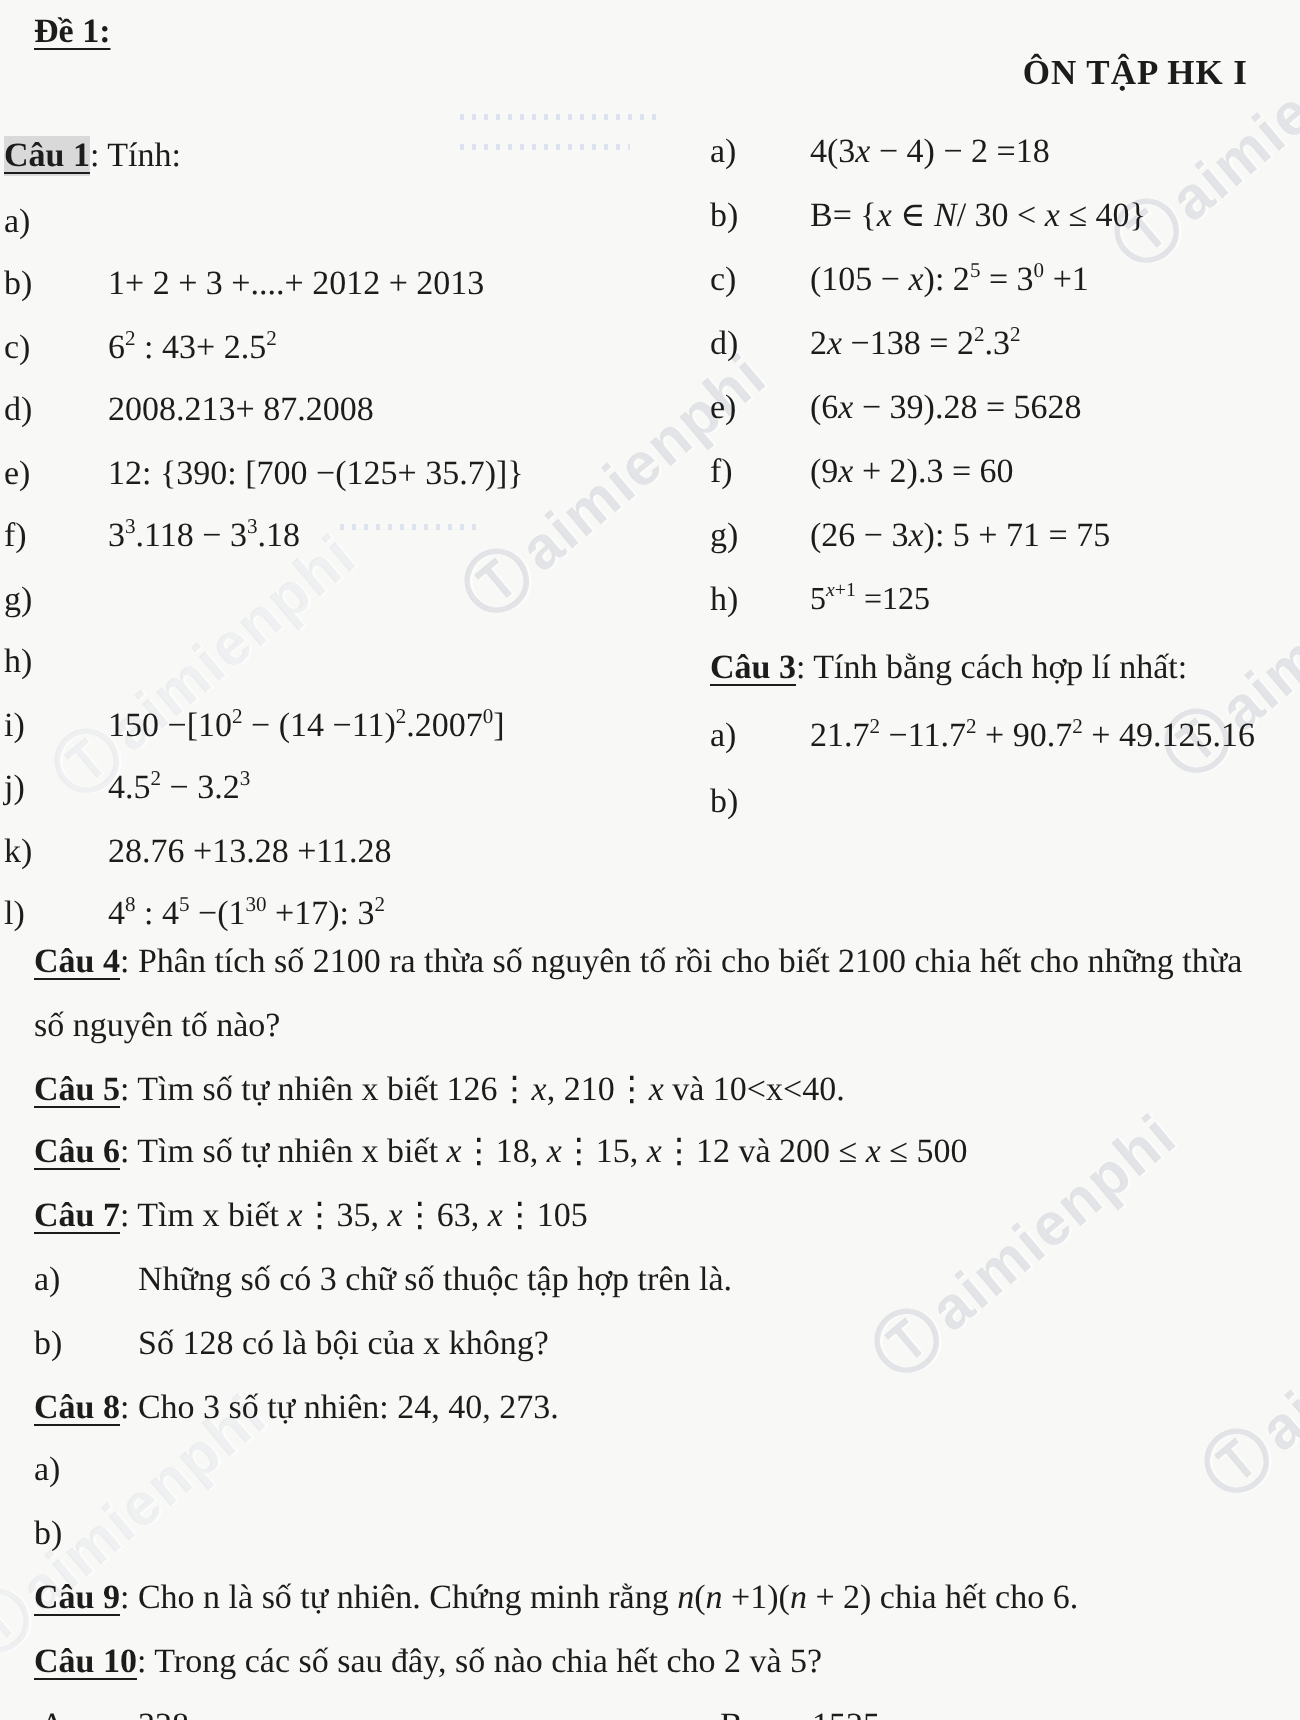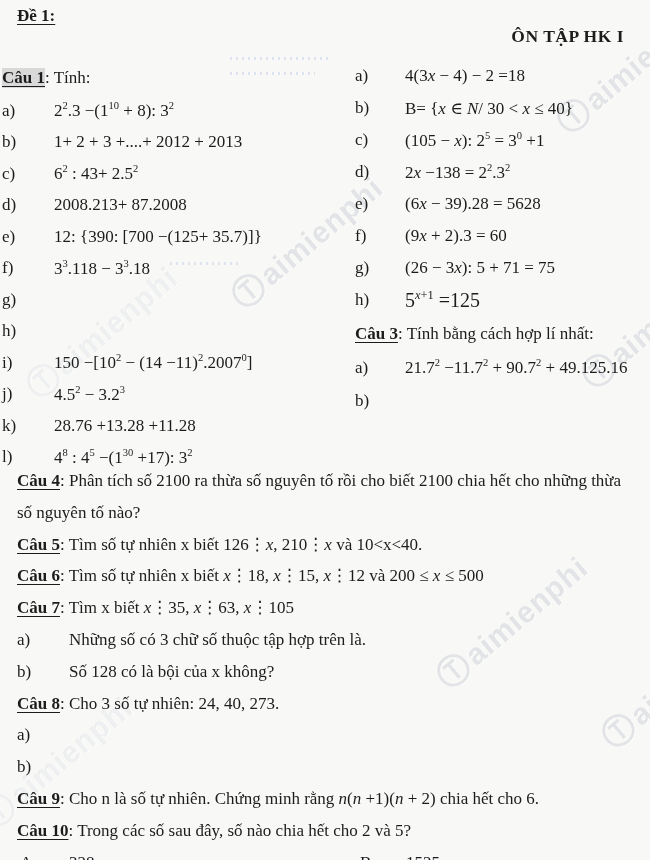--- a/index.html
+++ b/index.html
@@ -19,21 +19,21 @@
   .col{position:absolute;top:60px;}
   .col-left{left:2px;width:336px;}
   .col-right{left:355px;width:294px;}
   .sec-heading{height:35px;display:flex;align-items:center;white-space:nowrap;}
   .row{display:flex;align-items:center;white-space:nowrap;}
   .col-left .row{height:31.5px;}
   .col-right .row{height:32px;}
   .col-right .row.c3{height:33px;}
   .lbl{flex:0 0 52px;}
   .col-right .lbl{flex:0 0 50px;}
-  .row.big .math{font-size:20px;}
+  .row.big .math{font-size:16px;}
   sup{font-size:62%;}
   i{font-style:italic;}
   
   .bottom{position:absolute;left:17px;top:465px;width:614px;line-height:31.8px;}
   .bsec{margin:0;}
   .bitem{margin:0;display:flex;}
   .bitem .lbl{flex:0 0 52px;}
   .optrow{position:relative;height:32px;margin:0;}
   .optrow span{position:absolute;top:0;}
   .opt-a-label{left:3px;}  .opt-a-value{left:52px;}
@@ -75,21 +75,20 @@
   <div class="doc-label">Đề 1:</div>
   <div class="title">ÔN TẬP HK I</div>
 
   <div class="col col-left">
     <div class="sec-heading">
         <span class="ch hl">Câu 1</span>
         <span>: Tính:</span>
       </div>
     <div class="row">
         <span class="lbl">a)</span>
-        <span class="math">2<sup>2</sup>.3 −(1<sup>10</sup> + 8): 3<sup>2</sup></span>
       </div>
     <div class="row">
         <span class="lbl">b)</span>
         <span class="math">1+ 2 + 3 +....+ 2012 + 2013</span>
       </div>
     <div class="row">
         <span class="lbl">c)</span>
         <span class="math">6<sup>2</sup> : 43+ 2.5<sup>2</sup></span>
       </div>
     <div class="row">

